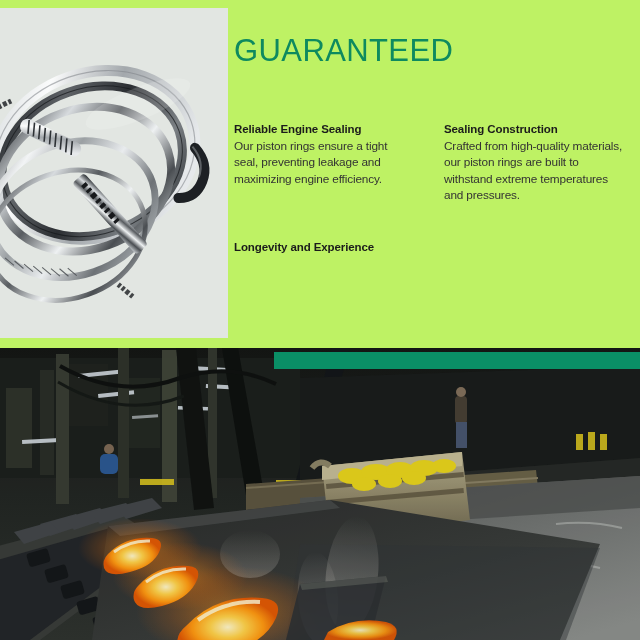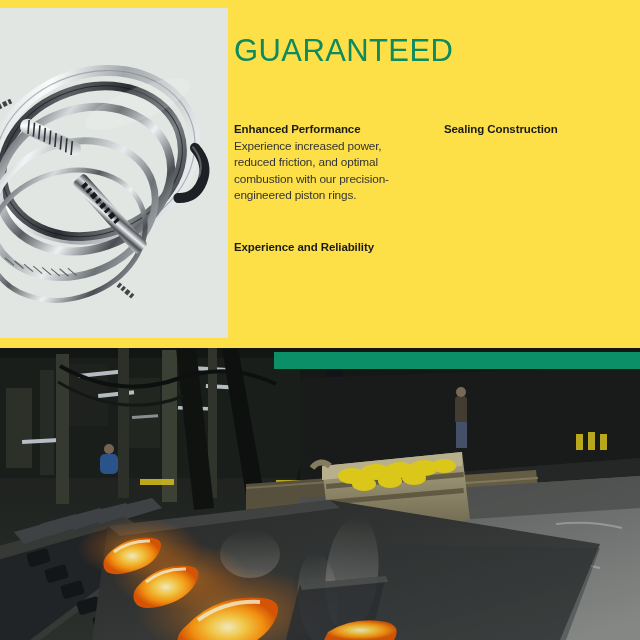--- a/index.html
+++ b/index.html
@@ -7,21 +7,21 @@
   body {
     font-family: "Liberation Sans", sans-serif;
     background:#e2e6e2;
     overflow:hidden;
     position:relative;
   }
 
   
   #top-panel{
     position:absolute; left:0; top:0; width:640px; height:449px;
-    background:#fde047;
+    background:#bef264;
     overflow:hidden;
   }
 
   
   #product-image{
     position:absolute; left:-12px; top:8px; width:240px; height:330px;
     overflow:hidden;
   }
   #product-image svg{ display:block; }
 
@@ -209,32 +209,33 @@
       </g>
     </svg>
   </div>
 
   <div id="headline">
     <div class="hl-line l1">GUARANTEED</div>
   </div>
 
   <div id="features">
 
-
     <div class="feature">
-      <div class="feature-title">Enhanced Performance</div>
-      <div class="feature-body">Experience increased power, reduced friction, and optimal combustion with our precision-engineered piston rings.</div>
+      <div class="feature-title">Reliable Engine Sealing</div>
+      <div class="feature-body">Our piston rings ensure a tight seal, preventing leakage and maximizing engine efficiency.</div>
     </div>
+
 
     <div class="feature">
       <div class="feature-title">Sealing Construction</div>
+      <div class="feature-body">Crafted from high-quality materials, our piston rings are built to withstand extreme temperatures and pressures.</div>
     </div>
 
     <div class="feature">
-      <div class="feature-title">Experience and Reliability</div>
+      <div class="feature-title">Longevity and Experience</div>
     </div>
 
   </div>
 
   <div id="watermark">© Mizumo Auto</div>
 
 </div>
 
 <div id="factory-photo">
   <svg width="640" height="292" viewBox="0 0 640 292" xmlns="http://www.w3.org/2000/svg">

